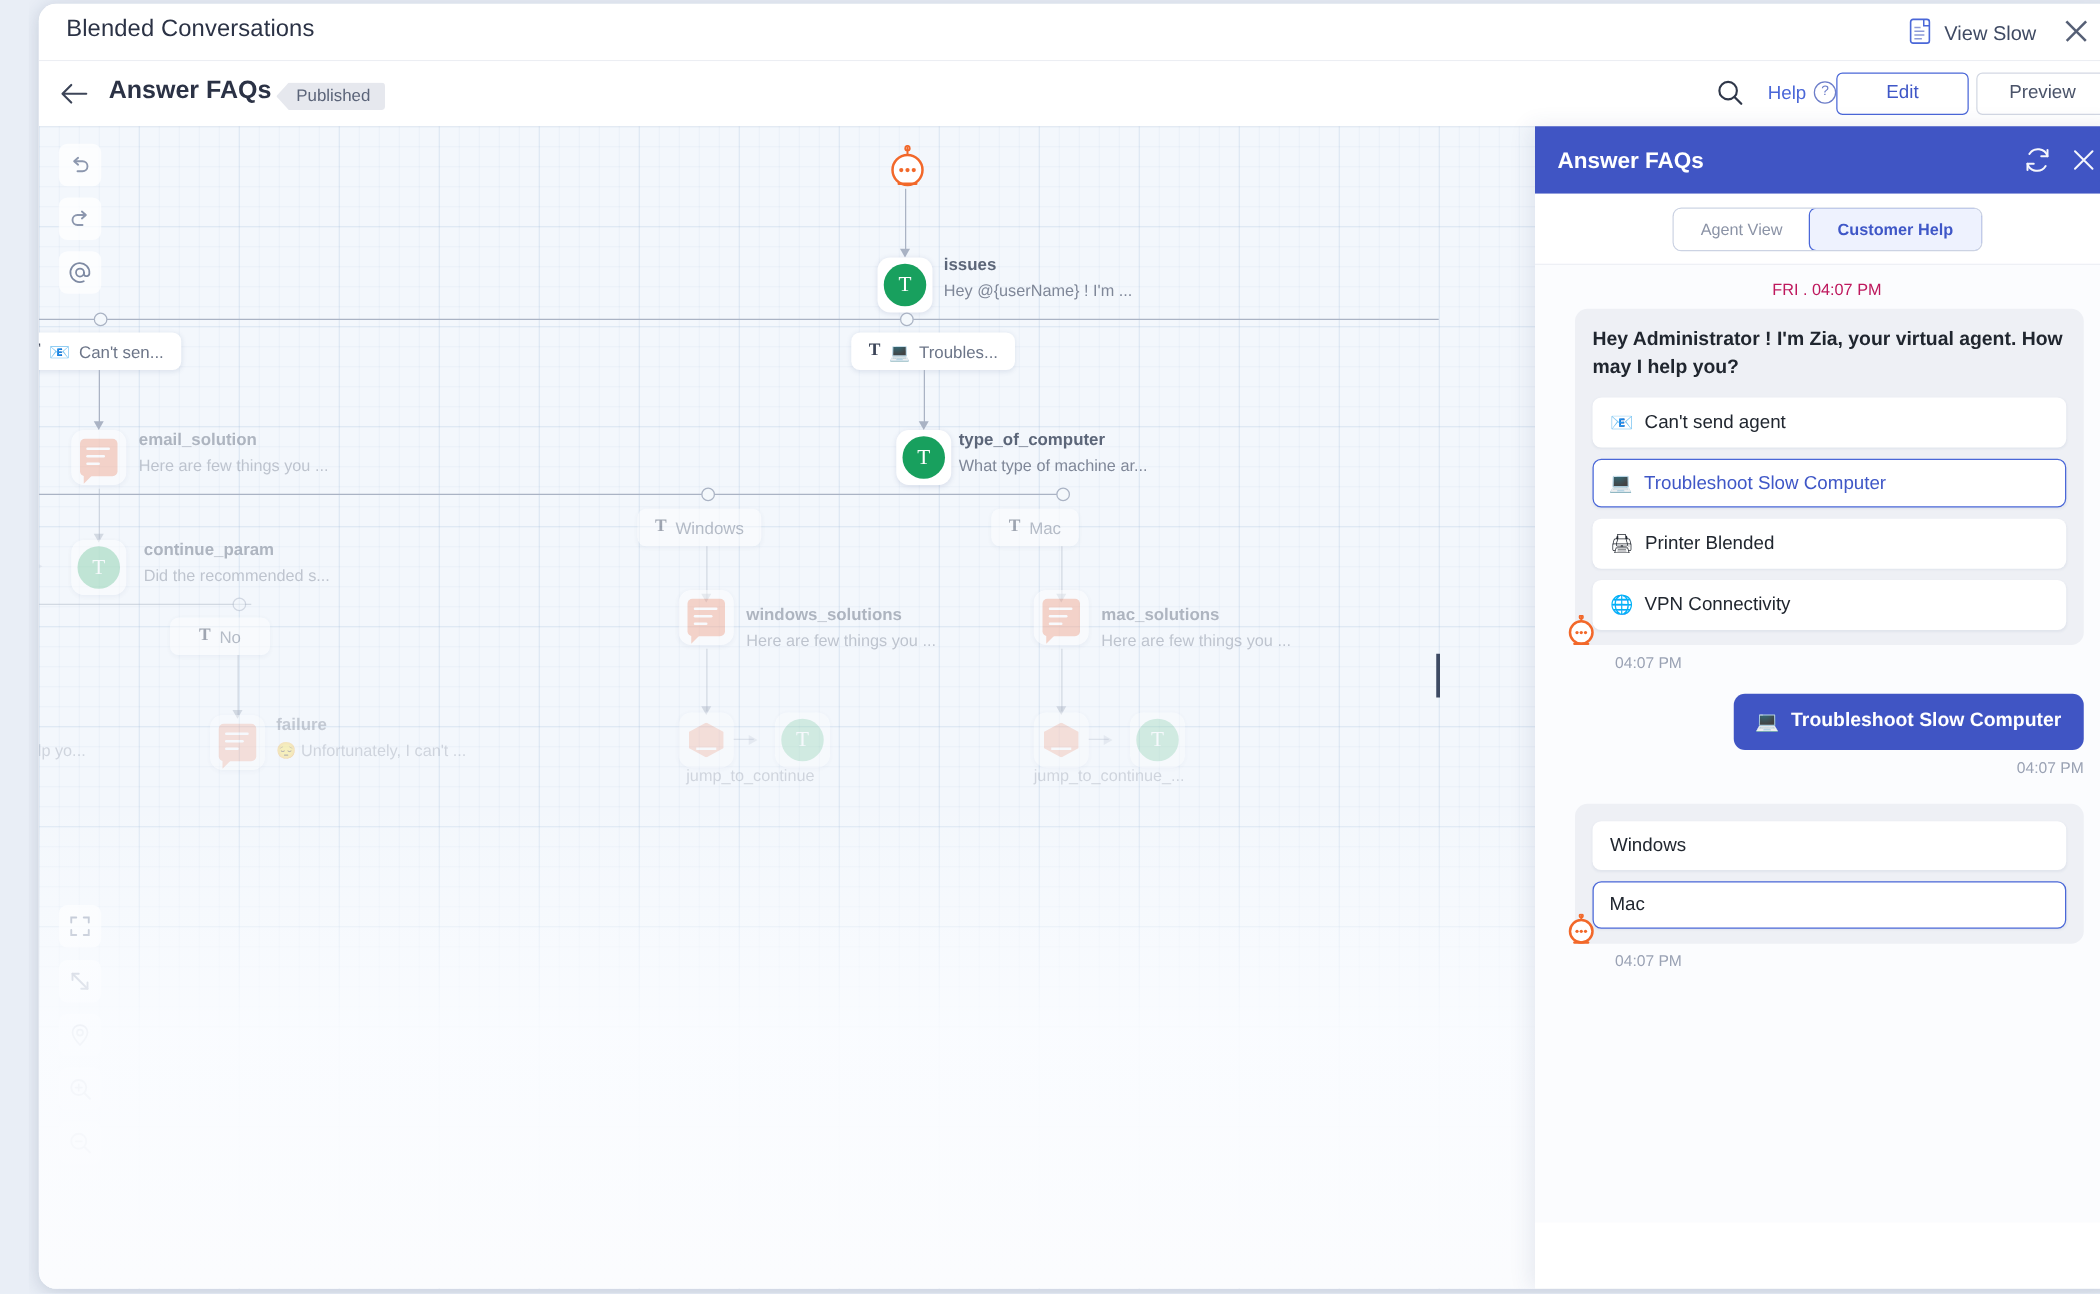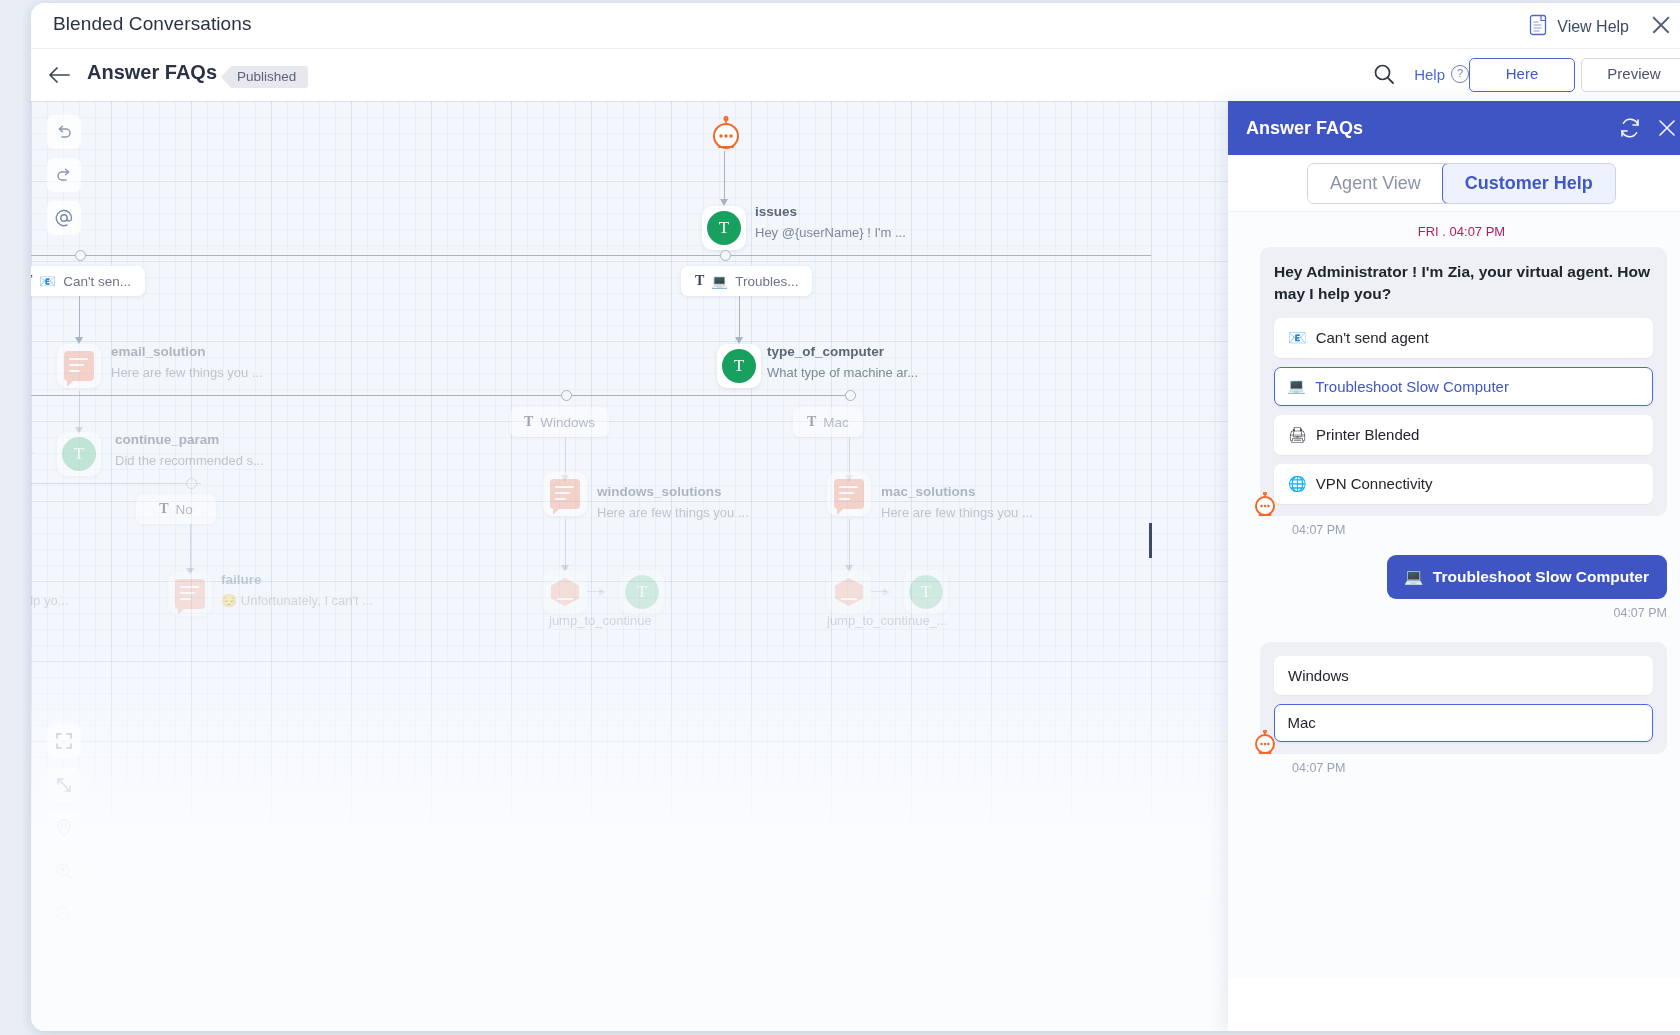--- a/index.html
+++ b/index.html
@@ -65,21 +65,21 @@
   .faded{opacity:.45;}
   .faded2{opacity:.3;}
 
   
   .chat{position:absolute;right:0;top:98px;width:467px;height:930px;background:#fff;box-shadow:-4px 0 16px rgba(50,70,120,.10);}
   .chat-head{height:54px;background:#4055c4;display:flex;align-items:center;padding:0 18px;}
   .chat-head .t{color:#fff;font-size:18px;font-weight:bold;flex:1;}
   .chat-head .ic{color:#fff;opacity:.95;margin-left:16px;cursor:pointer;display:flex;}
   .seg-wrap{height:56px;display:flex;align-items:center;justify-content:center;background:#fff;}
   .seg{display:flex;border:1px solid #ccd3e3;border-radius:7px;overflow:hidden;}
-  .seg div{padding:9px 22px;font-size:18px;cursor:pointer;text-align:right;}
+  .seg div{padding:9px 22px;font-size:13px;cursor:pointer;text-align:right;}
   .seg .off{color:#8b93a6;background:#fff;}
   .seg .on{color:#3f57c7;background:#eef2fe;border:1.4px solid #4a67d8;border-radius:6px;margin:-1px;font-weight:bold;}
   .chat-body{position:relative;height:766px;background:#fbfcfe;border-top:1px solid #eef0f5;padding:0 0 0 0;overflow:hidden;}
   .daystamp{text-align:center;font-size:13px;color:#be185d;padding:12px 0 8px;}
   .row{position:relative;padding:0 28px 0 32px;}
   .botav{position:absolute;left:24px;bottom:0;width:24px;height:24px;}
   .card{background:#eef0f5;border-radius:10px;padding:14px 14px 12px;}
   .card p{margin:0 0 12px;font-size:15.5px;line-height:1.45;color:#20262f;font-weight:bold;}
   .opt{background:#fff;border-radius:7px;padding:11px 14px;margin-bottom:9px;font-size:15px;color:#20262f;display:flex;align-items:center;gap:9px;cursor:pointer;box-shadow:0 1px 2px rgba(60,80,130,.07);}
   .opt:last-child{margin-bottom:0;}
@@ -101,21 +101,21 @@
   <div class="titlebar">
     <div class="title">Blended Conversations</div>
     <div class="viewlogs">
       <span>
         <svg width="20" height="22" viewBox="0 0 20 22">
               <rect x="1.5" y="1.5" width="15" height="19" rx="2" fill="none" stroke="#4a67d8" stroke-width="1.3"></rect>
               <path d="M12 1.5v5h5" fill="none" stroke="#4a67d8" stroke-width="1.2"></path>
               <path d="M4.5 8h5M4.5 11h8M4.5 14h8M4.5 17h6" stroke="#8d9ad8" stroke-width="1.1"></path>
             </svg>
       </span>
-      <span>View Help</span>
+      <span>View Slow</span>
     </div>
     <div class="close-x"></div>
   </div>
 
   <div class="subbar">
     <div class="backarrow">
       <svg width="26" height="24" viewBox="0 0 26 24">
             <path d="M22 12H4M10 5l-7 7 7 7" fill="none" stroke="#3d4558" stroke-width="1.7" stroke-linecap="round" stroke-linejoin="round"></path>
           </svg>
     </div>
@@ -124,21 +124,21 @@
     <div class="search-ic">
       <svg width="22" height="22" viewBox="0 0 22 22">
             <circle cx="9.5" cy="9.5" r="7" fill="none" stroke="#2f3749" stroke-width="1.7"></circle>
             <path d="M14.8 14.8L20 20" stroke="#2f3749" stroke-width="1.8" stroke-linecap="round"></path>
           </svg>
     </div>
     <div class="help">
       <span>Help</span>
       <span class="qmark">?</span>
     </div>
-    <div class="btn btn-edit">Here</div>
+    <div class="btn btn-edit">Edit</div>
     <div class="btn btn-prev">Preview</div>
   </div>
 
   <div class="canvas">
 
     <div class="tool" style="left:16px;top:14px">
       <svg width="18" height="18" viewBox="0 0 18 18">
             <path d="M5 6H11a4 4 0 0 1 0 8H7" fill="none" stroke="#8c97ae" stroke-width="1.5" stroke-linecap="round"></path>
             <path d="M7.5 3.2L4.3 6l3.2 2.8" fill="none" stroke="#8c97ae" stroke-width="1.5" stroke-linecap="round" stroke-linejoin="round"></path>
           </svg>

